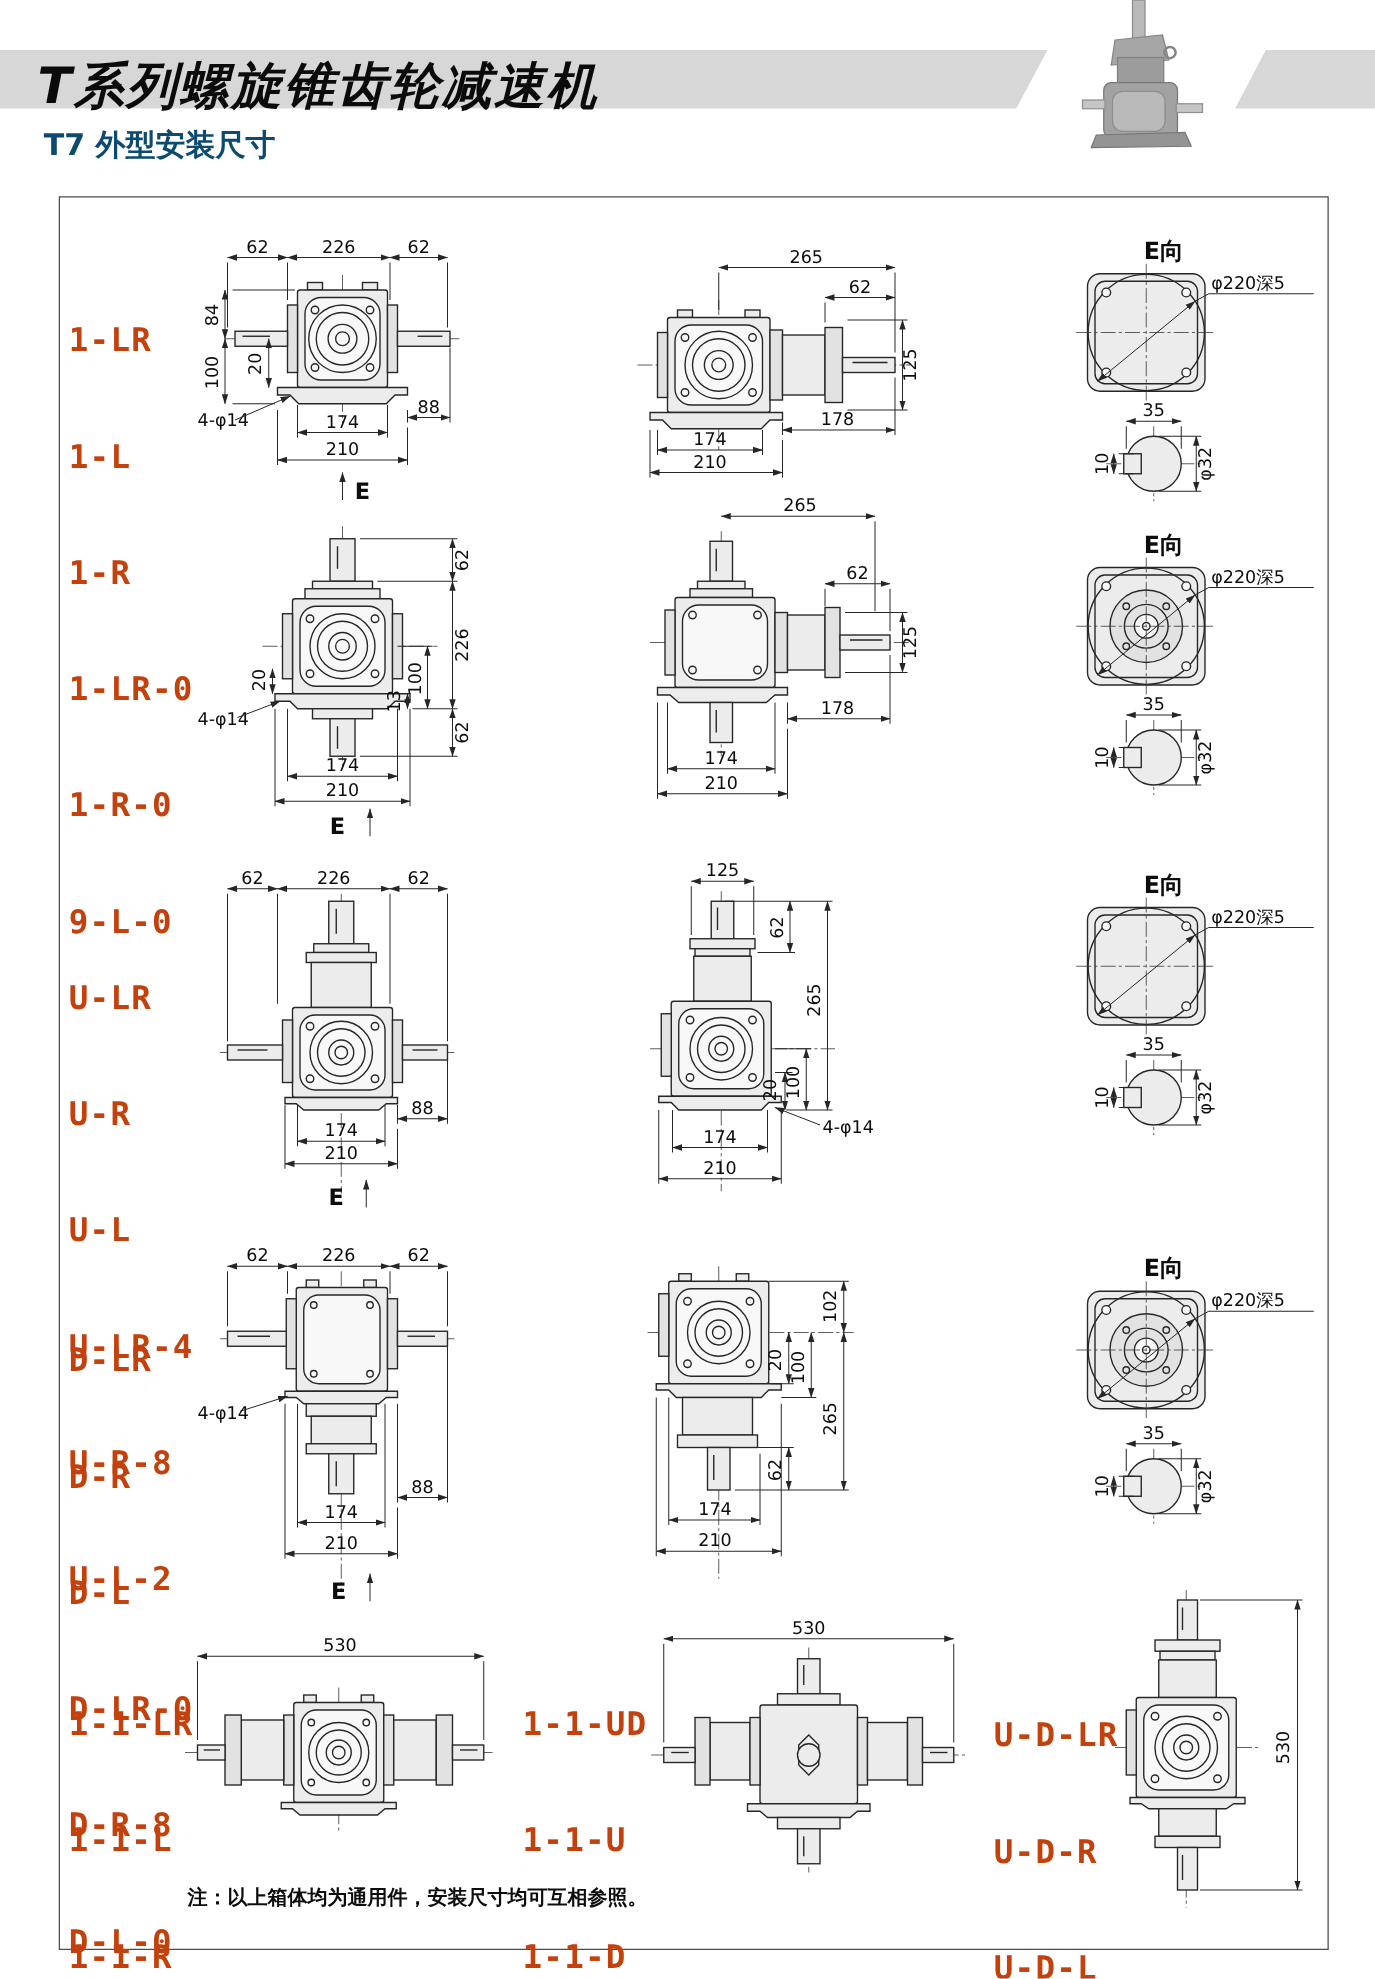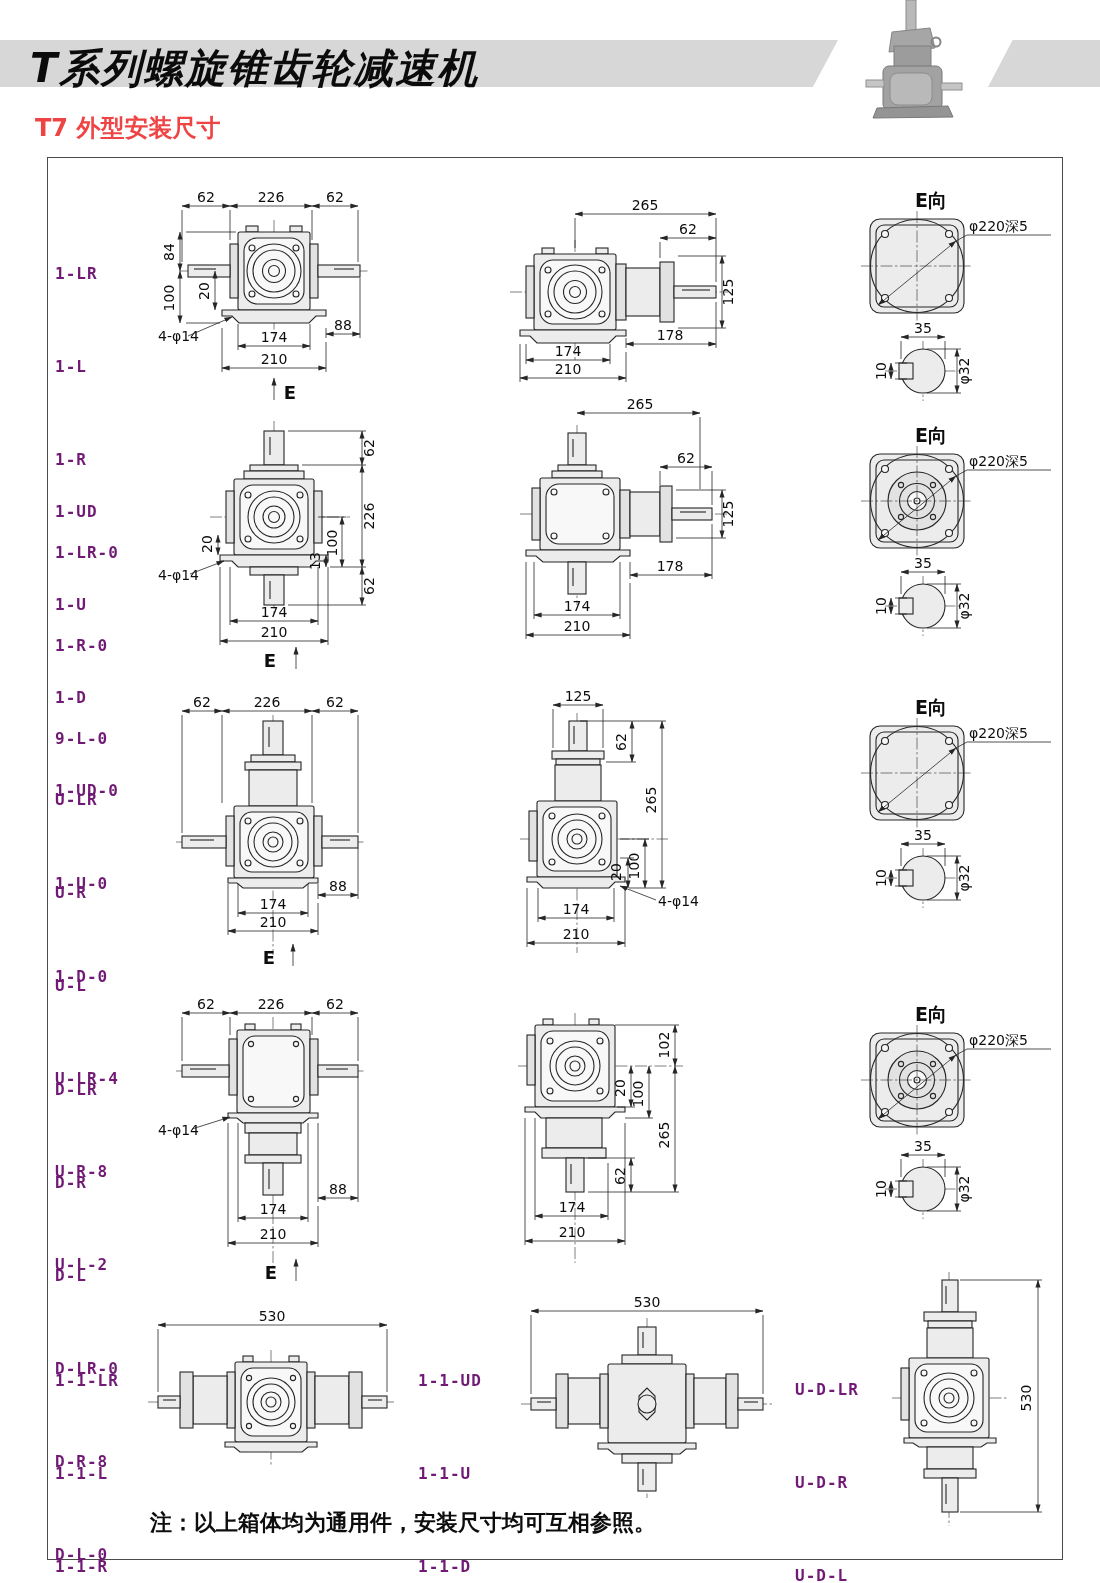--- a/index.html
+++ b/index.html
@@ -3,26 +3,26 @@
 <meta charset="utf-8">
 <style>
   html,body{margin:0;padding:0;background:#fff;}
   .page{position:relative;width:1100px;height:1583px;background:#fff;overflow:hidden;
         font-family:"DejaVu Sans",sans-serif;color:#111;}
   .band{position:absolute;top:40px;height:47px;background:#d7d7d7;}
   .band-left{left:0;width:838px;clip-path:polygon(0 0,100% 0,97% 100%,0 100%);}
   .band-right{left:988px;width:112px;clip-path:polygon(22% 0,100% 0,100% 100%,0 100%);}
   .series-title{position:absolute;left:30px;top:41px;font-size:40px;font-weight:bold;
         font-style:italic;letter-spacing:2px;color:#0b0b0b;}
-  .page-title{position:absolute;left:35px;top:112px;font-size:24px;font-weight:bold;color:#ef4444;}
+  .page-title{position:absolute;left:35px;top:100px;font-size:24px;font-weight:bold;color:#0c4a6e;}
   .main-box{position:absolute;left:47px;top:157px;width:1014px;height:1401px;
         border:1.6px solid #4a4a4a;background:#fff;}
   .models{position:absolute;font-family:"DejaVu Sans Mono",monospace;font-weight:bold;
-        font-size:16px;line-height:31px;letter-spacing:1px;color:#701a75;white-space:pre;}
-  .note{position:absolute;left:150px;top:1508px;font-size:22px;font-weight:bold;color:#0d0d0d;}
+        font-size:26px;line-height:31px;letter-spacing:1px;color:#c2410c;white-space:pre;}
+  .note{position:absolute;left:150px;top:1508px;font-size:16px;font-weight:bold;color:#0d0d0d;}
   svg{position:absolute;overflow:visible;}
   .s{stroke:#262626;fill:none;stroke-width:1.1;}
   .sf{stroke:#262626;fill:#ececec;stroke-width:1.1;}
   .sf2{stroke:#262626;fill:#e2e2e2;stroke-width:1.1;}
   .sfw{stroke:#262626;fill:#f8f8f8;stroke-width:1.1;}
   .d{stroke:#262626;stroke-width:0.8;fill:none;}
   .c{stroke:#3a3a3a;stroke-width:0.65;fill:none;stroke-dasharray:12 2.5 2.5 2.5;}
   .t{font:14px "DejaVu Sans",sans-serif;fill:#0d0d0d;text-anchor:middle;}
   .ta{font:14px "DejaVu Sans",sans-serif;fill:#0d0d0d;text-anchor:start;}
   .te{font:bold 19px "DejaVu Sans",sans-serif;fill:#0d0d0d;text-anchor:middle;}
@@ -217,28 +217,20 @@
         <line class="d" x1="50" y1="196" x2="62" y2="196"></line>
       <line class="d" x1="46" y1="180" x2="46" y2="196" marker-start="url(#ma)" marker-end="url(#ma)"></line>
       <text class="t" transform="rotate(-90 41 188)" x="41" y="188">10</text>
       <line class="d" x1="82" y1="166" x2="116" y2="166"></line>
         <line class="d" x1="82" y1="210" x2="116" y2="210"></line>
       <line class="d" x1="112" y1="166" x2="112" y2="210" marker-start="url(#ma)" marker-end="url(#ma)"></line>
       <text class="t" transform="rotate(-90 124 188)" x="124" y="188">φ32</text>
     </g>
   </svg>
 
-  <div class="models" style="left:55px;top:434px;">
-    <div>1-UD</div>
-    <div>1-U</div>
-    <div>1-D</div>
-    <div>1-UD-0</div>
-    <div>1-U-0</div>
-    <div>1-D-0</div>
-  </div>
 
   <svg style="left:150px;top:403px;" width="240" height="267" viewBox="0 0 240 267">
     <g>
       <line class="c" x1="60" y1="114" x2="200" y2="114"></line>
         <line class="c" x1="124" y1="18" x2="124" y2="212"></line>
     </g>
     <g>
       <rect class="sf" x="114" y="28" width="20" height="34"></rect>
         <line class="s" x1="120" y1="34" x2="120" y2="52"></line>
       <rect class="sf" x="100" y="62" width="48" height="6"></rect>

